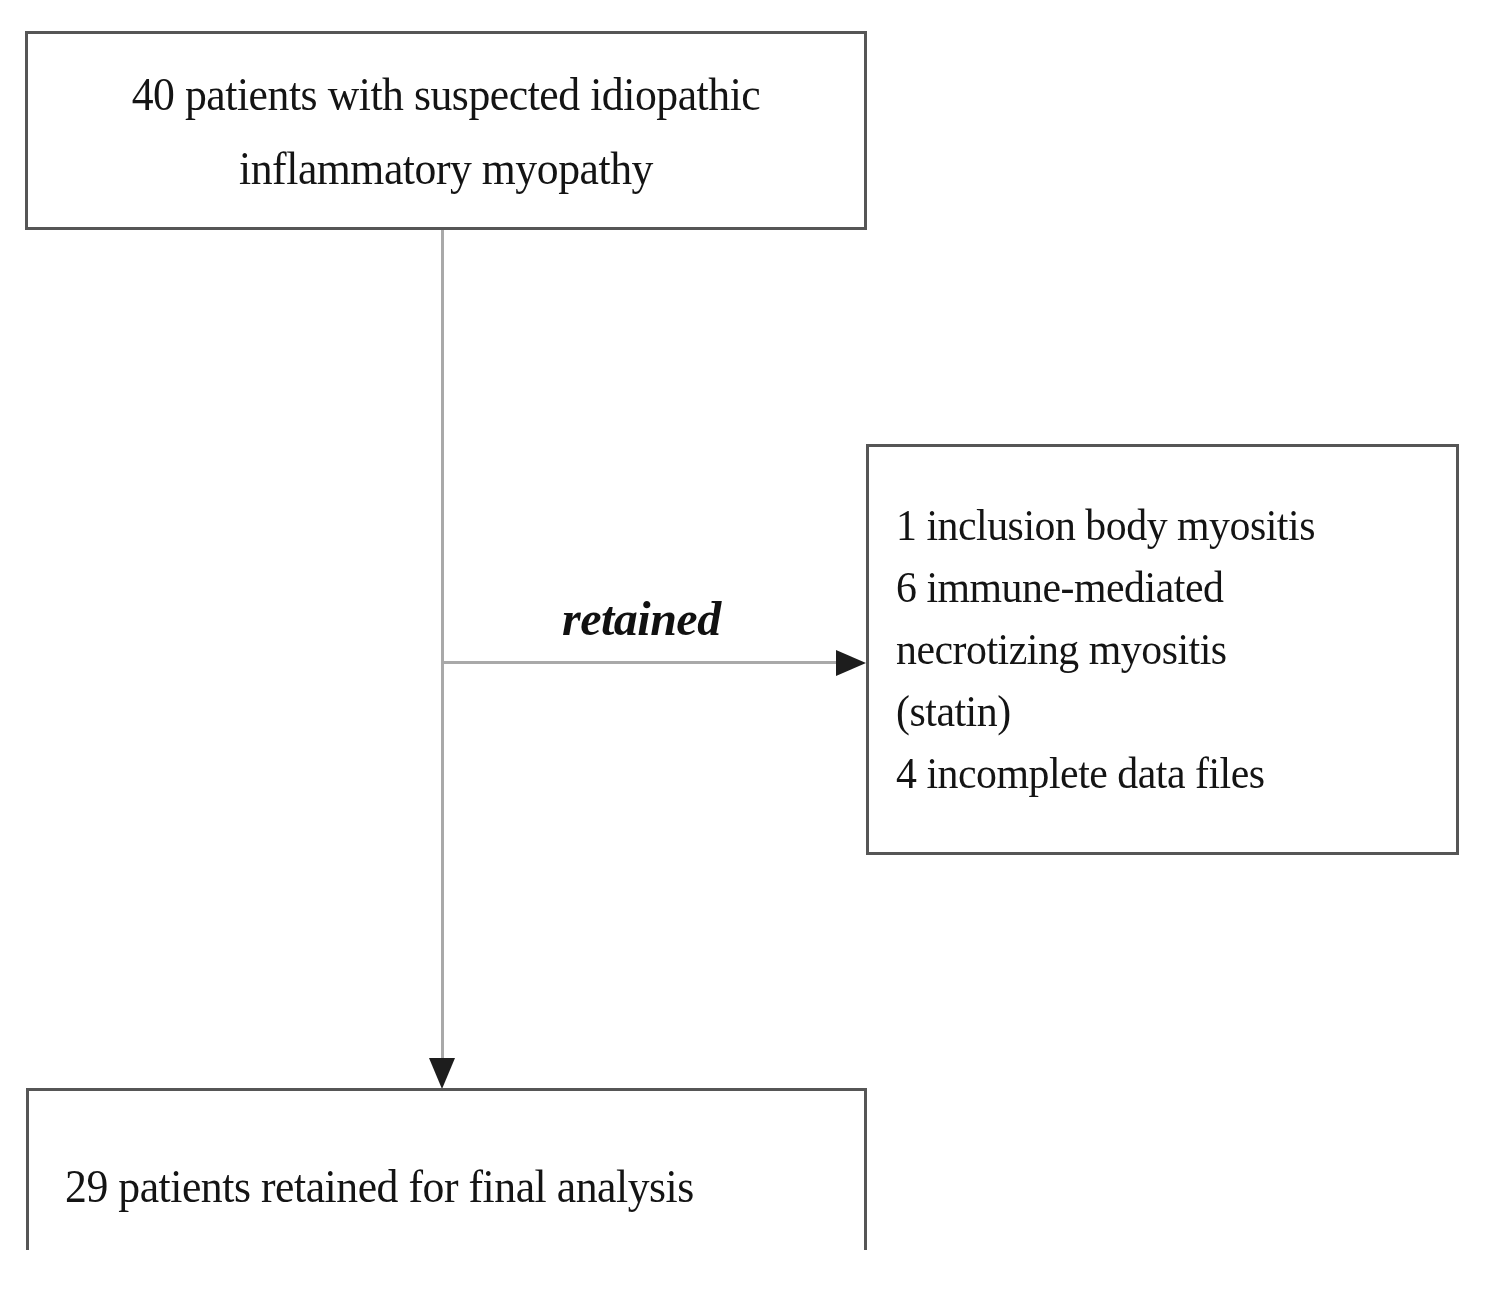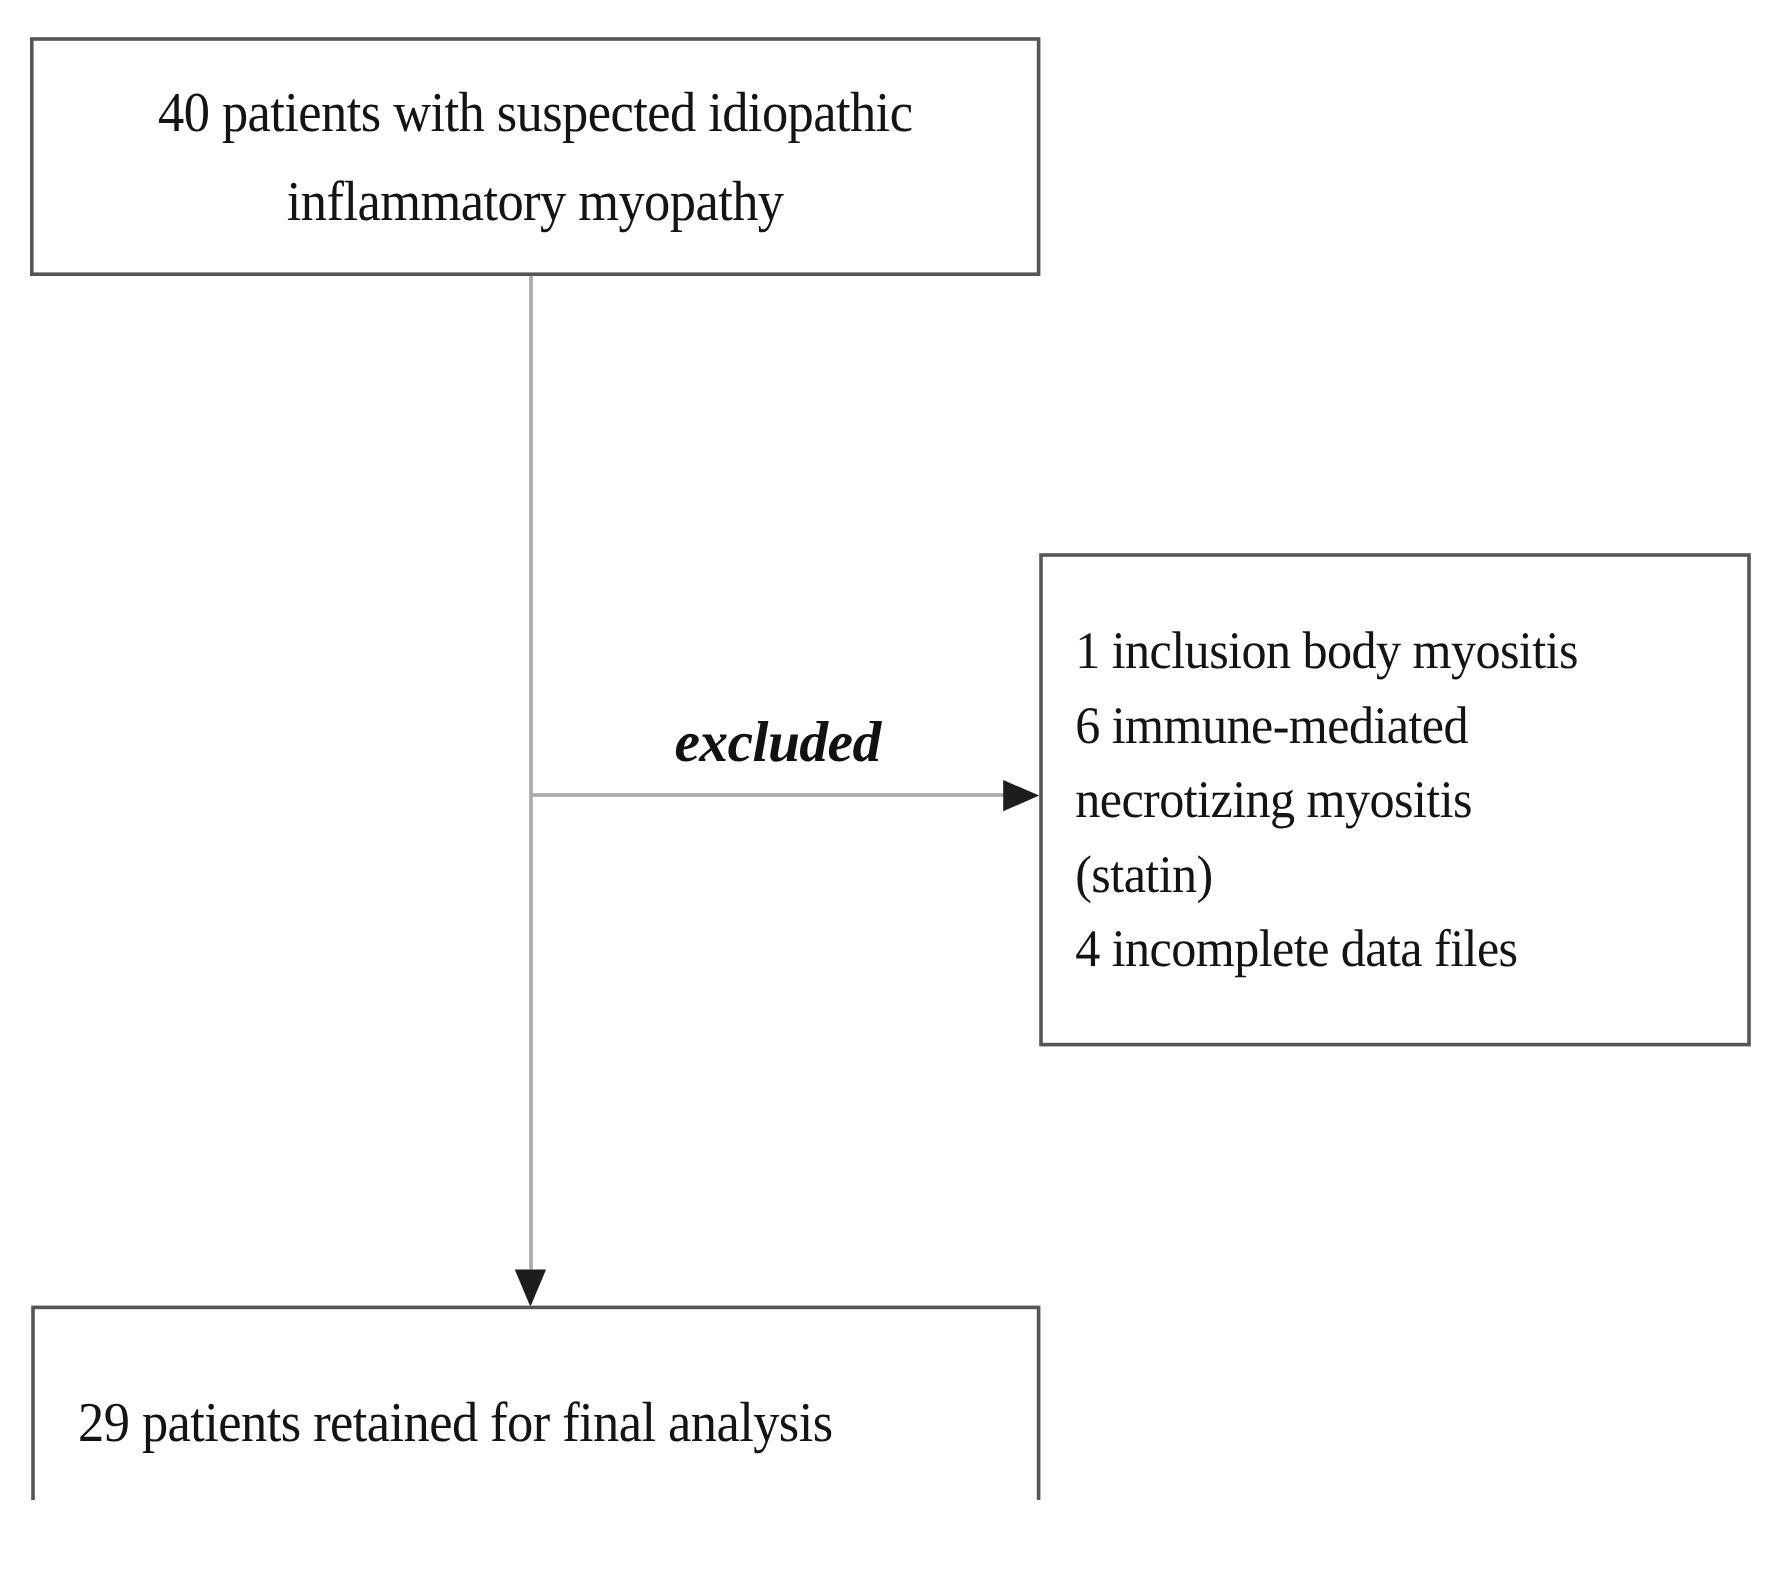--- a/index.html
+++ b/index.html
@@ -52,21 +52,21 @@
     display: block;
     font-size: 47px;
     line-height: 74px;
     transform: scaleX(0.93);
     transform-origin: center;
   }
 
   
   #box-excluded {
     left: 866px;
-    top: 461px;
+    top: 444px;
     width: 593px;
     height: 411px;
   }
   #box-excluded .box-inner {
     position: absolute;
     left: 27px;
     right: 10px;
     top: 50%;
     transform: translateY(-50%);
     text-align: left;
@@ -174,21 +174,21 @@
       <span class="box-text">40 patients with suspected idiopathic</span>
       <span class="box-text">inflammatory myopathy</span>
     </div>
   </div>
 
   <div class="conn-v" id="conn-main-vertical"></div>
 
   <div class="conn-h" id="conn-excluded-horizontal"></div>
   <div class="arrow-right" id="arrowhead-excluded"></div>
 
-  <div id="edge-label-excluded">excluded</div>
+  <div id="edge-label-excluded">retained</div>
 
   <div class="flow-box" id="box-excluded">
     <div class="box-inner">
       <span class="box-text">1 inclusion body myositis</span>
       <span class="box-text">6 immune-mediated</span>
       <span class="box-text">necrotizing myositis</span>
       <span class="box-text">(statin)</span>
       <span class="box-text">4 incomplete data files</span>
     </div>
   </div>

